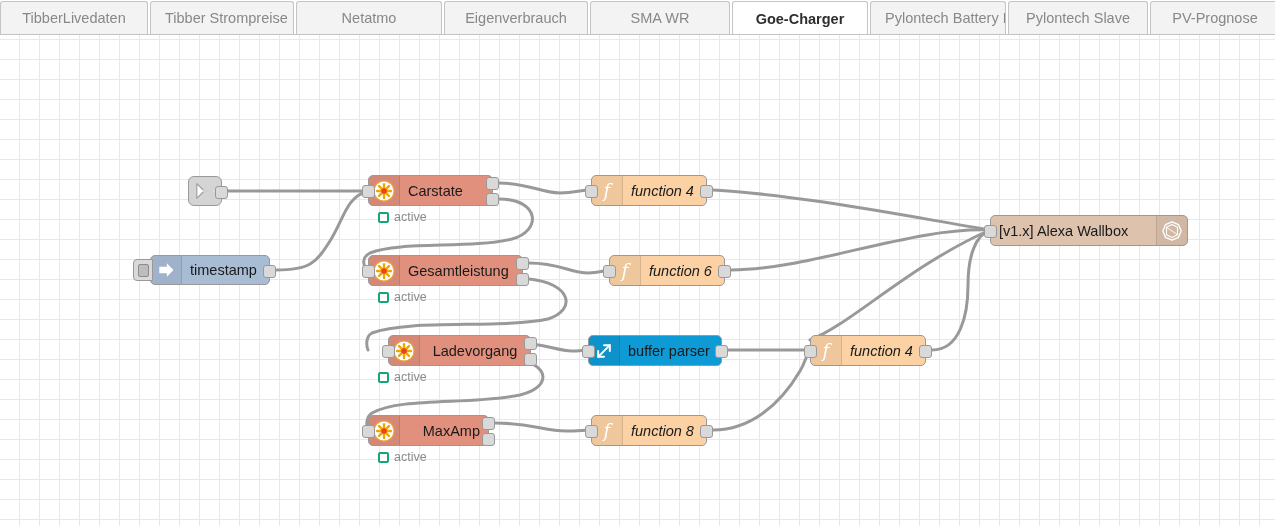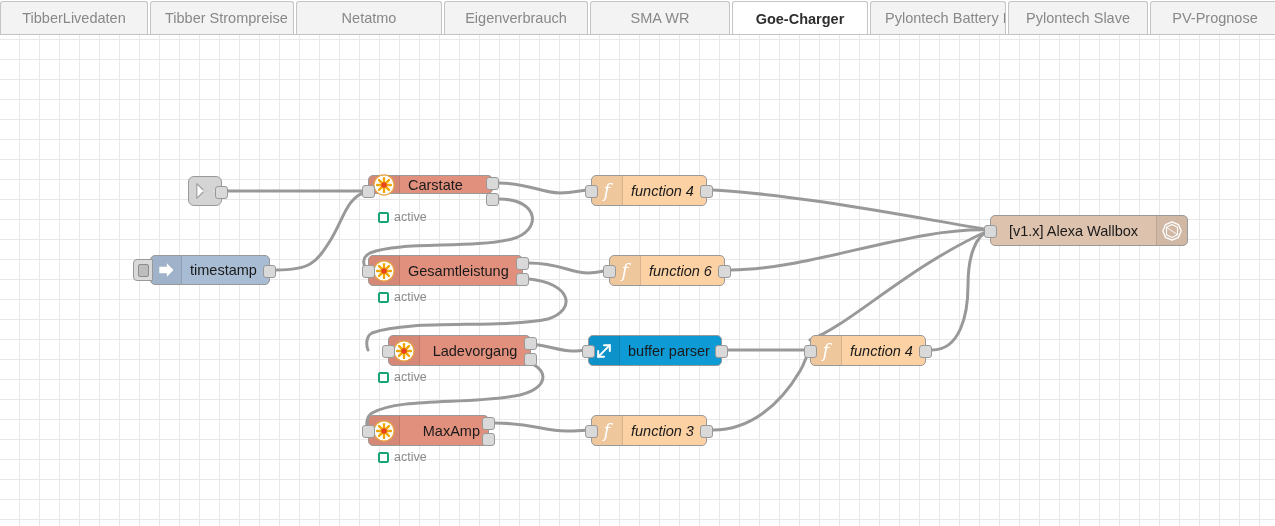--- a/index.html
+++ b/index.html
@@ -105,21 +105,21 @@
     border-bottom-left-radius: 4px;
   }
   .node-label {
     flex: 1 1 auto;
     font-size: 14.5px;
     color: #1a1a1a;
     padding: 0 8px;
     white-space: nowrap;
     overflow: hidden;
   }
-  .node-label.center { text-align: center; }
+  .node-label.center { text-align: left; }
   .node-label.fn { font-style: italic; }
 
   
   .port {
     position: absolute;
     width: 13px;
     height: 13px;
     background: #d9d9d9;
     border: 1px solid #999999;
     border-radius: 3px;
@@ -233,21 +233,21 @@
           <i></i>
         </div>
         <div class="node-icon-box">
           <svg width="20" height="20" viewBox="0 0 24 24">
             <path d="M4 8 H13 V4 L21 12 L13 20 V16 H4 Z" fill="#ffffff"></path>
           </svg>
         </div>
         <div class="node-label">timestamp</div>
         <div class="port" style="right: -7px; top: 8.5px;"></div>
       </div>
-      <div class="node n-orange" style="left: 368px; top: 140px; width: 125px; height: 19px;">
+      <div class="node n-orange" style="left: 368px; top: 140px; width: 125px; height: 31px;">
         <div class="node-icon-box">
           <svg width="22" height="22" viewBox="0 0 24 24">
             <circle cx="12" cy="12" r="11" fill="#ffffff" stroke="#e8a33d" stroke-width="1.4"></circle>
             <g stroke="#f0a500" stroke-width="2.6" stroke-linecap="round">
               <line x1="12" y1="4.5" x2="12" y2="19.5"></line>
               <line x1="4.5" y1="12" x2="19.5" y2="12"></line>
               <line x1="6.6" y1="6.6" x2="17.4" y2="17.4"></line>
               <line x1="17.4" y1="6.6" x2="6.6" y2="17.4"></line>
             </g>
             <circle cx="12" cy="12" r="3" fill="#e8431f"></circle>
@@ -371,21 +371,21 @@
         <div class="node-label fn">function 4</div>
         <div class="port" style="left: -7px; top: 9px;"></div>
         <div class="port" style="right: -7px; top: 9px;"></div>
       </div>
       <div class="node n-func" style="left: 591px; top: 380px; width: 116px; height: 31px;">
         <div class="node-icon-box">
           <svg width="20" height="22" viewBox="0 0 20 24">
             <text x="10" y="18" font-family="DejaVu Serif, serif" font-size="20" font-style="italic" fill="#ffffff" text-anchor="middle">f</text>
           </svg>
         </div>
-        <div class="node-label fn">function 3</div>
+        <div class="node-label fn">function 8</div>
         <div class="port" style="left: -7px; top: 9px;"></div>
         <div class="port" style="right: -7px; top: 9px;"></div>
       </div>
       <div class="node n-beige" style="left: 990px; top: 180px; width: 198px; height: 31px;">
         <div class="node-label center">[v1.x] Alexa Wallbox</div>
         <div class="node-icon-box" style="border-right: none; border-left: 1px solid rgba(0, 0, 0, 0.1); border-radius: 0px 4px 4px 0px;">
           <svg width="22" height="22" viewBox="0 0 24 24">
             <polygon points="12,2 19,5 22,12 19,19 12,22 5,19 2,12 5,5" fill="none" stroke="#ffffff" stroke-width="1.5" stroke-linejoin="round"></polygon>
             <polygon points="12,5 18,8 18,16 12,19 6,16 6,8" fill="none" stroke="#ffffff" stroke-width="1.2" stroke-linejoin="round"></polygon>
             <line x1="6" y1="8" x2="18" y2="16" stroke="#ffffff" stroke-width="1"></line>

